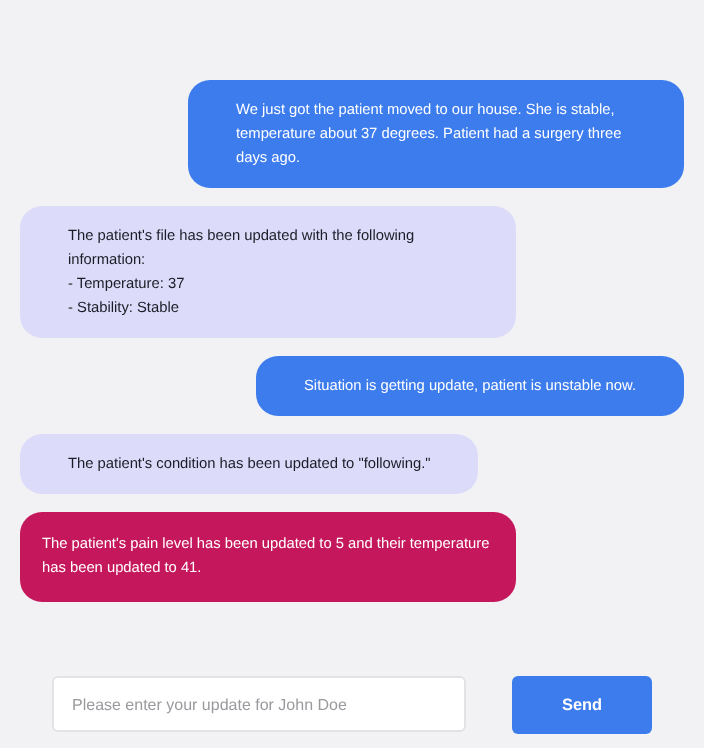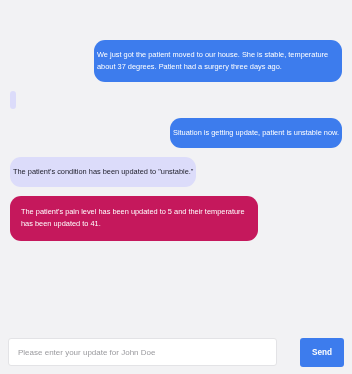--- a/index.html
+++ b/index.html
@@ -33,21 +33,21 @@
   .msg-row {
     display: flex;
     width: 100%;
   }
   .msg-row.left  { justify-content: flex-start; }
   .msg-row.right { justify-content: flex-end; }
 
   .bubble {
     max-width: 248px;
     border-radius: 11px;
-    padding: 9px 3px;
+    padding: 9px 24px;
     font-size: 7.4px;
     line-height: 1.62;
     box-sizing: border-box;
     word-wrap: break-word;
   }
   .bubble.outgoing {
     background: #3d7ced;
     color: #ffffff;
   }
   .bubble.system {
@@ -63,21 +63,21 @@
   .bubble-line { display: block; }
 
   .alert-head {
     font-size: 7.4px;
     line-height: 1.62;
   }
 
   #composer {
     flex: 0 0 auto;
     height: 44px;
-    padding: 0 8px;
+    padding: 0 26px;
     display: flex;
     align-items: center;
     gap: 7px;
     box-sizing: border-box;
   }
   #composer-input {
     flex: 1 1 auto;
     height: 28px;
     background: #ffffff;
     border: 1px solid #e3e3e6;
@@ -85,21 +85,21 @@
     padding: 0 9px;
     font-family: "Liberation Sans", sans-serif;
     font-size: 8px;
     color: #2b2b2b;
     box-sizing: border-box;
     outline: none;
   }
   #composer-input::placeholder { color: #9a9a9e; }
   #send-button {
     flex: 0 0 auto;
-    width: 44px;
+    width: 70px;
     height: 29px;
     background: #3d7ced;
     color: #ffffff;
     border: 0;
     border-radius: 3px;
     font-family: "Liberation Sans", sans-serif;
     font-size: 8.2px;
     font-weight: bold;
     cursor: pointer;
     margin-left: 16px;
@@ -111,29 +111,32 @@
 <div id="chat-app">
 
   <div id="message-list">
 
     <div class="msg-row right">
       <div class="bubble outgoing">We just got the patient moved to our house. She is stable, temperature about 37 degrees. Patient had a surgery three days ago.</div>
     </div>
 
     <div class="msg-row left">
       <div class="bubble system">
+        <span class="bubble-line">The patient's file has been updated with the following information:</span>
+        <span class="bubble-line">- Temperature: 37</span>
+        <span class="bubble-line">- Stability: Stable</span>
       </div>
     </div>
 
     <div class="msg-row right">
       <div class="bubble outgoing">Situation is getting update, patient is unstable now.</div>
     </div>
 
     <div class="msg-row left">
-      <div class="bubble system">The patient's condition has been updated to "unstable."</div>
+      <div class="bubble system">The patient's condition has been updated to "following."</div>
     </div>
 
 
     <div class="msg-row left">
       <div class="bubble alert">
         <div class="alert-head">The patient's pain level has been updated to 5 and their temperature has been updated to 41.</div>
 
       </div>
     </div>
 

